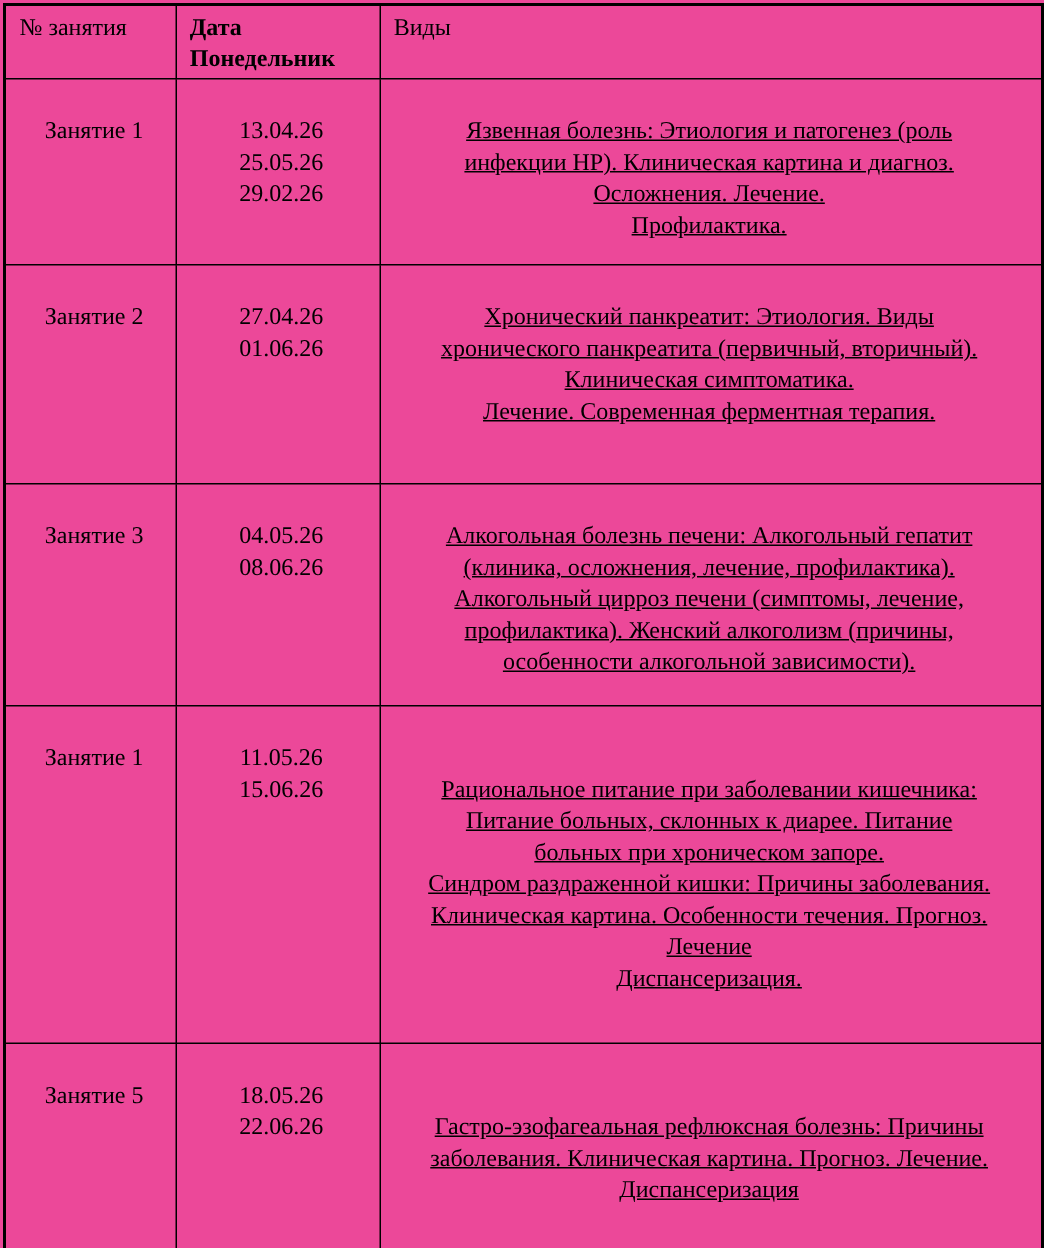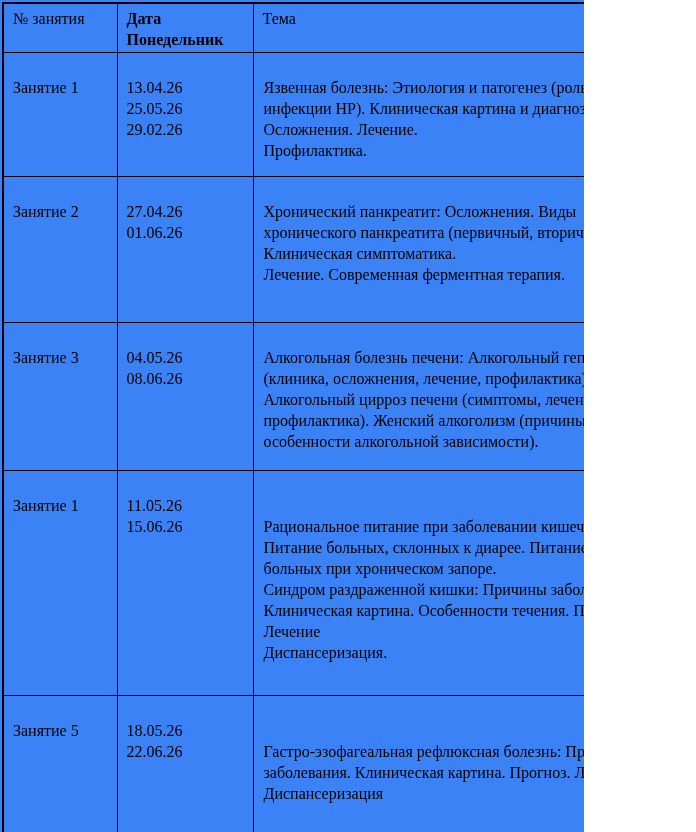--- a/index.html
+++ b/index.html
@@ -1,23 +1,23 @@
 <!DOCTYPE html>
 <html lang="ru"><head>
 <meta charset="utf-8">
 <style>
   html, body {
     margin: 0;
     padding: 0;
     background: #ffffff;
   }
   .page {
-    width: 584px;
+    width: 696px;
     height: 832px;
-    background: #3b82f6;
+    background: #ec4899;
     box-sizing: border-box;
     padding: 2px;
     font-family: "Liberation Serif", "DejaVu Serif", serif;
     color: #000000;
     overflow: hidden;
   }
   table.schedule {
     border-collapse: collapse;
     table-layout: fixed;
     width: 692px;
@@ -35,24 +35,25 @@
   col.c-num   { width: 114px; }
   col.c-date  { width: 136px; }
   col.c-topic { width: 442px; }
 
   tr.header-row td {
     padding: 4px 6px 2px 9px;
     height: 41px;
   }
   tr.body-row td {
     padding-top: 24px;
+    text-align: center;
   }
   td.lesson-cell { padding-left: 9px; padding-right: 4px; }
   td.dates-cell  { padding-left: 9px; padding-right: 4px; white-space: pre-line; }
-  td.topic-cell  { padding-left: 10px; padding-right: 12px; white-space: pre-line; }
+  td.topic-cell  { padding-left: 10px; padding-right: 12px; white-space: pre-line; text-decoration: underline; }
   td.header-date-cell { white-space: pre-line; font-weight: bold; }
 
   tr.row-h1 td { height: 124px; }
   tr.row-h2 td { height: 146px; margin-top: 36px; }
   tr.row-h3 td { height: 148px; }
   tr.row-h4 td { height: 225px; }
   tr.row-h5 td { height: 140px; }
 </style>
 </head>
 <body>
@@ -62,39 +63,39 @@
     <colgroup>
       <col class="c-num">
       <col class="c-date">
       <col class="c-topic">
     </colgroup>
     <tbody>
       <tr class="header-row">
         <td class="lesson-cell">№ занятия</td>
         <td class="header-date-cell">Дата
 Понедельник</td>
-        <td>Тема</td>
+        <td>Виды</td>
       </tr>
 
       <tr class="body-row row-h1">
         <td class="lesson-cell">Занятие 1</td>
         <td class="dates-cell">13.04.26
 25.05.26
 29.02.26</td>
         <td class="topic-cell">Язвенная болезнь: Этиология и патогенез (роль
 инфекции НР). Клиническая картина и диагноз.
 Осложнения. Лечение.
 Профилактика.</td>
       </tr>
 
       <tr class="body-row row-h2">
         <td class="lesson-cell">Занятие 2</td>
         <td class="dates-cell">27.04.26
 01.06.26</td>
-        <td class="topic-cell">Хронический панкреатит: Осложнения. Виды
+        <td class="topic-cell">Хронический панкреатит: Этиология. Виды
 хронического панкреатита (первичный, вторичный).
 Клиническая симптоматика.
 Лечение. Современная ферментная терапия.</td>
       </tr>
 
       <tr class="body-row row-h3">
         <td class="lesson-cell">Занятие 3</td>
         <td class="dates-cell">04.05.26
 08.06.26</td>
         <td class="topic-cell">Алкогольная болезнь печени: Алкогольный гепатит

